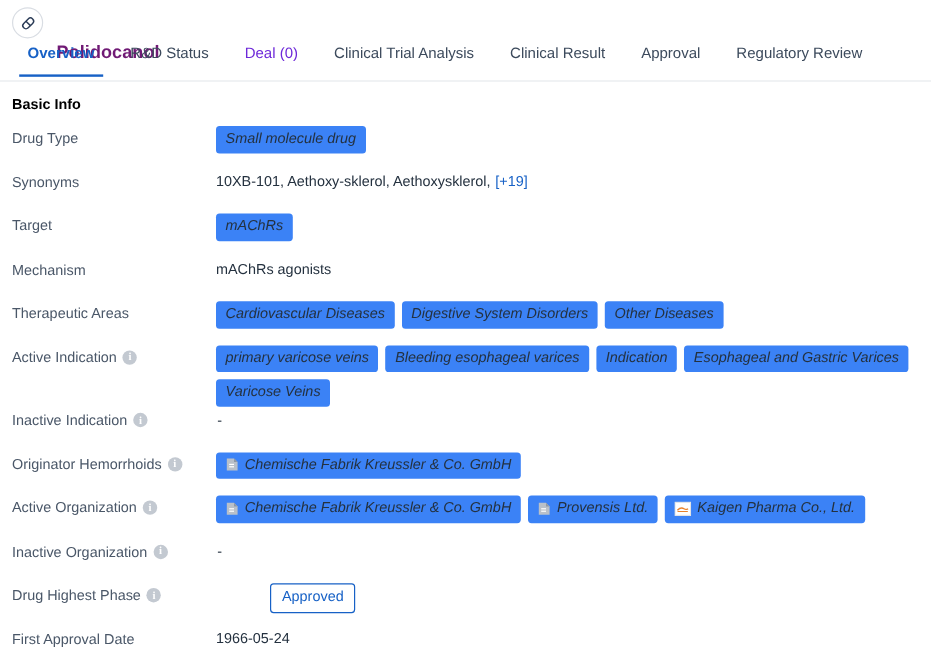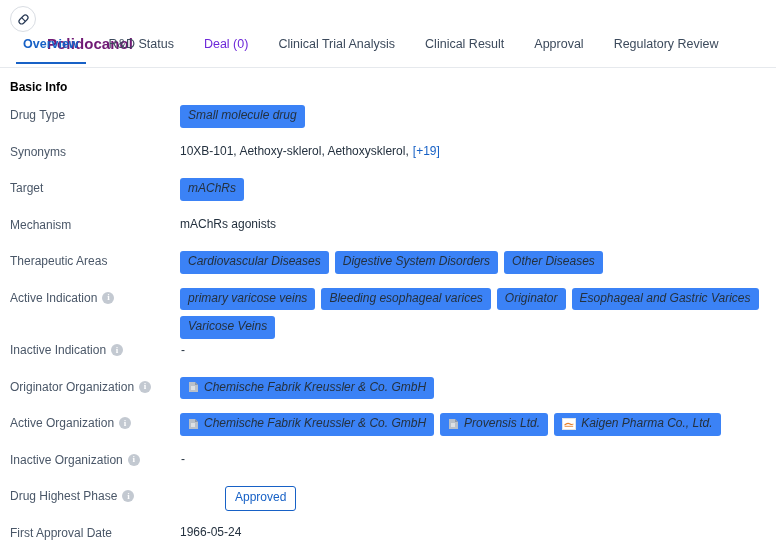--- a/index.html
+++ b/index.html
@@ -229,39 +229,39 @@
   </div>
 
   <div class="row">
     <div class="row-label">
       <span>Active Indication</span>
       <span class="info-icon">i</span>
     </div>
     <div class="row-value">
       <span class="tag">primary varicose veins</span>
       <span class="tag">Bleeding esophageal varices</span>
-      <span class="tag">Originator</span>
+      <span class="tag">Indication</span>
       <span class="tag">Esophageal and Gastric Varices</span>
       <span class="tag">Varicose Veins</span>
     </div>
   </div>
 
   <div class="row">
     <div class="row-label">
       <span>Inactive Indication</span>
       <span class="info-icon">i</span>
     </div>
     <div class="row-value">
       <span class="dash">-</span>
     </div>
   </div>
 
   <div class="row">
     <div class="row-label">
-      <span>Originator Organization</span>
+      <span>Originator Hemorrhoids</span>
       <span class="info-icon">i</span>
     </div>
     <div class="row-value">
       <span class="tag">
         <svg class="org-icon" viewBox="0 0 11 12">
           <path d="M1 1h6l3 3v7H1z" fill="#b9c0c9"></path>
           <path d="M7 1l3 3H7z" fill="#8e98a5"></path>
           <rect x="3" y="5.5" width="4" height="1" fill="#fff"></rect>
           <rect x="3" y="7.5" width="4" height="1" fill="#fff"></rect>
         </svg>

